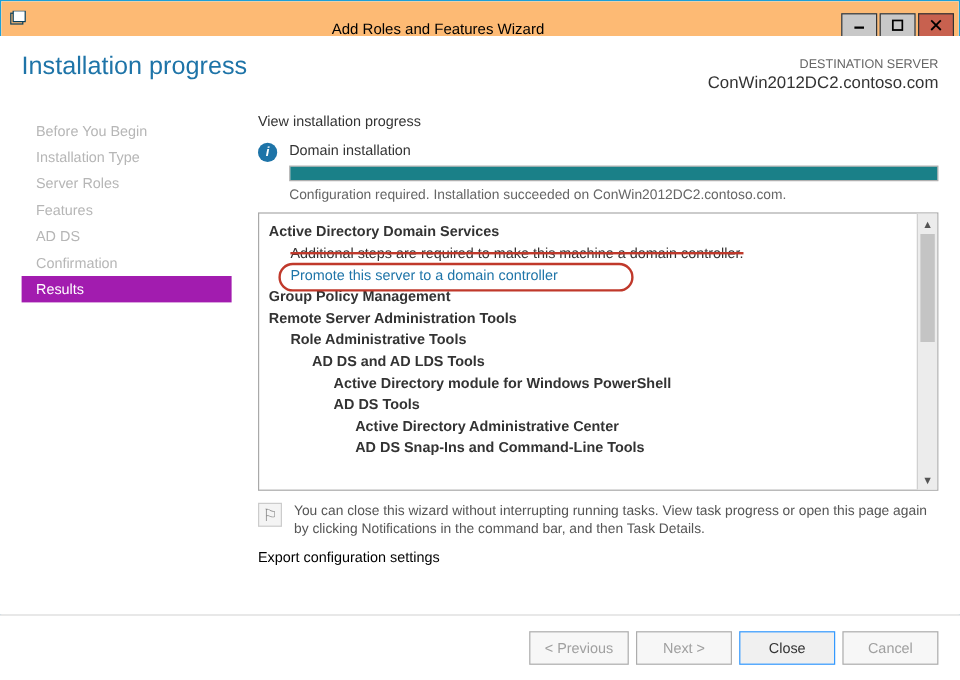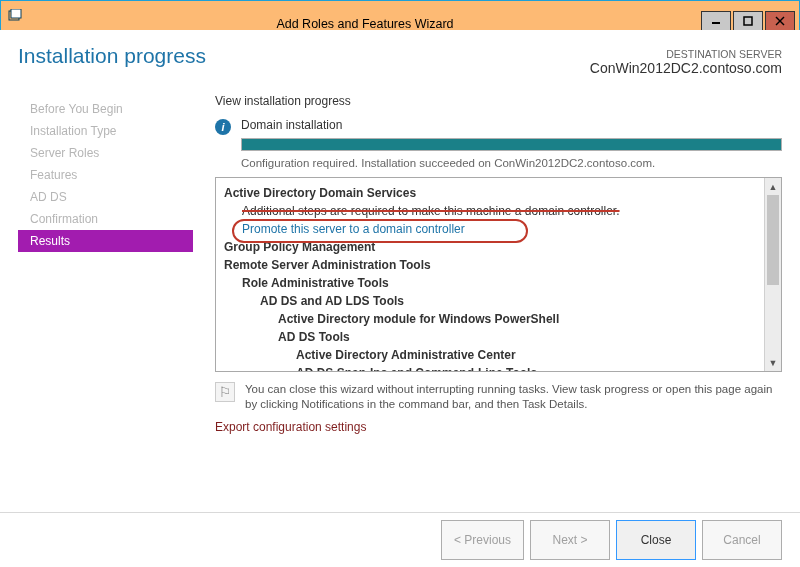--- a/index.html
+++ b/index.html
@@ -130,21 +130,21 @@
   .progress::after{
     content:'';
     position:absolute;left:0;top:0;bottom:0;
     width:100%;
     background:#1a8088;
   }
   .status-text {font-size:11.5px;color:#666;margin-bottom:8px;}
   
   .features-box {
     border:1px solid #a9a9a9;
-    height:195px;
+    height:232px;
     position:relative;
     display:flex;
   }
   .features-scroll {
     flex:1;
     overflow:hidden;
     padding:6px 8px;
     font-size:12px;
     color:#333;
   }
@@ -183,37 +183,37 @@
   }
   .flag-icon{
     width:20px;height:20px;
     display:flex;align-items:center;justify-content:center;
     color:#888;font-size:14px;
     border:1px solid #ccc;
     background:#f4f4f4;
     flex-shrink:0;
   }
   .hint-text{font-size:11.5px;color:#555;line-height:15px;}
-  .export-link{color:#7f1d1d;font-size:12px;padding:4px 0 10px 0;display:inline-block;cursor:pointer;}
+  .export-link{color:#000000;font-size:12px;padding:4px 0 10px 0;display:inline-block;cursor:pointer;}
   
   .footer {
     position:absolute;
     left:0;right:0;bottom:0;
     height:55px;
     border-top:1px solid #d9d9d9;
     background:#fff;
     display:flex;
     justify-content:flex-end;
     align-items:center;
     padding-right:18px;
     gap:6px;
   }
   .btn {
     min-width:80px;
-    height:40px;
+    height:28px;
     border:1px solid #adadad;
     background:#f0f0f0;
     font-size:12px;
     color:#333;
     padding:0 12px;
   }
   .btn[disabled]{color:#a0a0a0;background:#f7f7f7;}
   .btn.default{border:1px solid #3399ff;}
 </style>
 </head>

